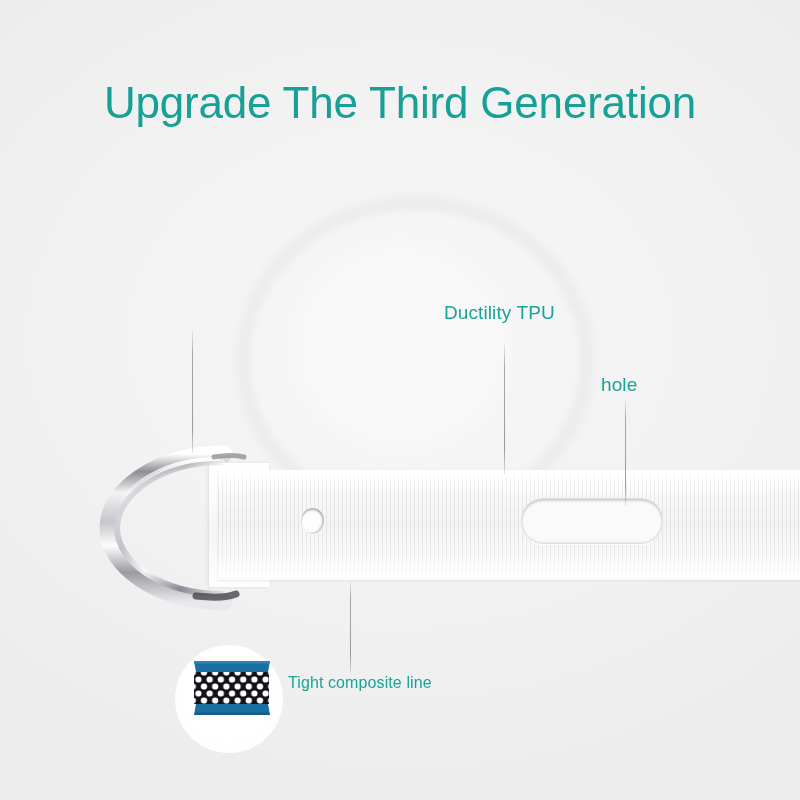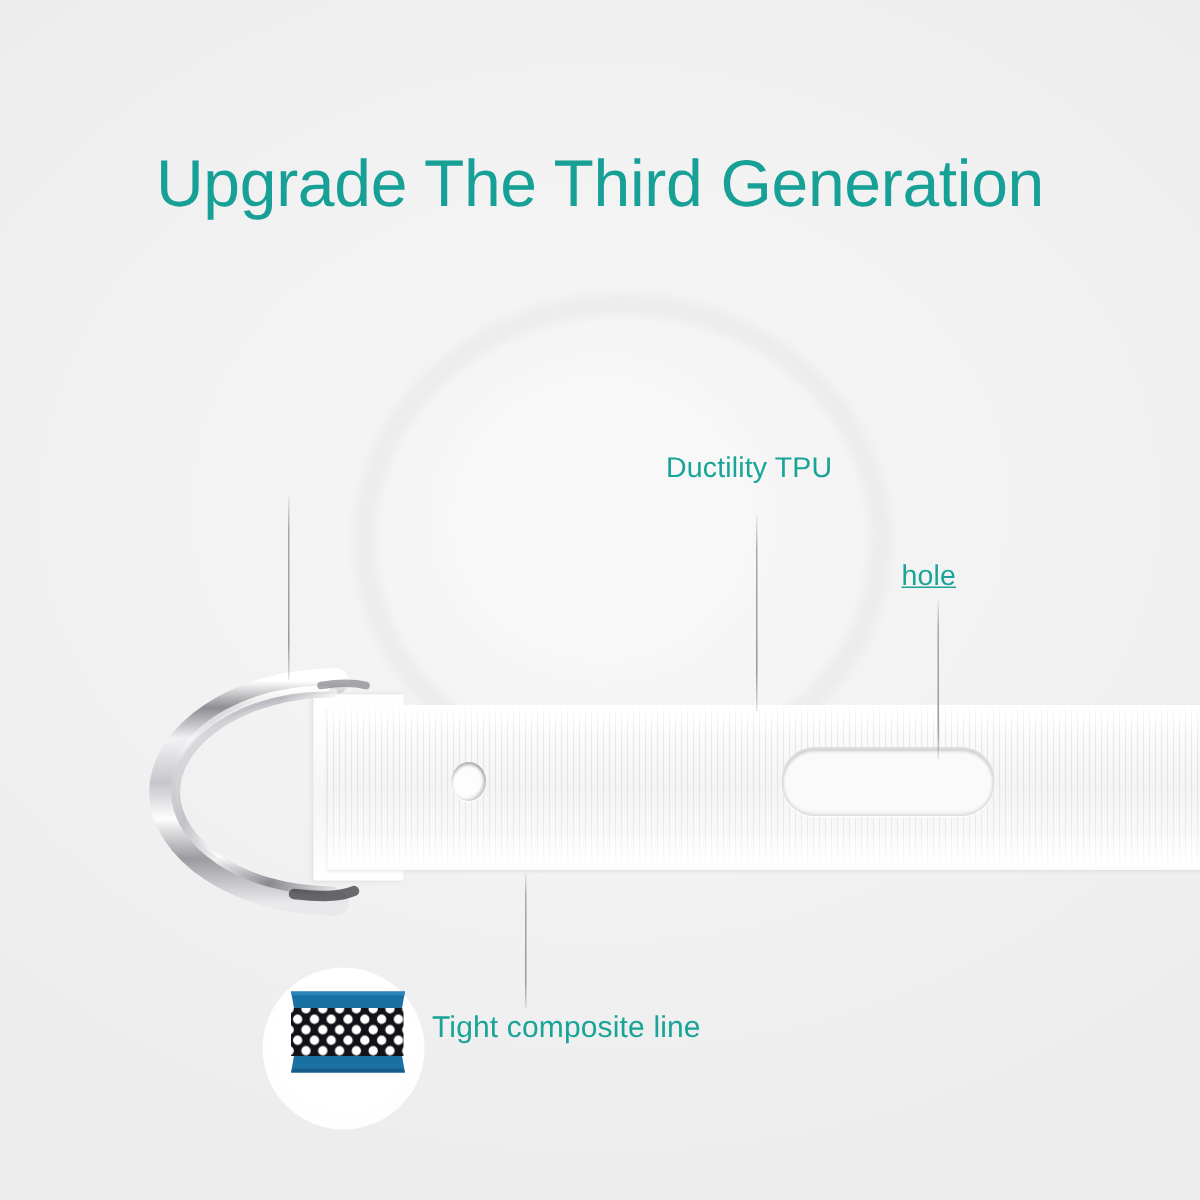--- a/index.html
+++ b/index.html
@@ -45,21 +45,21 @@
     border-radius: 50%;
     background: rgba(250, 249, 250, 0.55);
     filter: blur(6px);
     pointer-events: none;
   }
 
   
   .headline {
     position: absolute;
     left: 0;
-    top: 94px;
+    top: 74px;
     width: 800px;
     text-align: center;
     color: #17a095;
     font-size: 44px;
     line-height: 58px;
     font-weight: 400;
     letter-spacing: -0.2px;
     white-space: nowrap;
   }
   .headline .l1 { display: block; }
@@ -69,22 +69,22 @@
   .label {
     position: absolute;
     color: #18a497;
     font-size: 19px;
     font-weight: 400;
     white-space: nowrap;
     letter-spacing: 0.1px;
   }
   #label-buckle   { left: 84px;  top: 302px; }
   #label-ductility{ left: 444px; top: 302px; }
-  #label-hole     { left: 601px; top: 374px; text-decoration: underline; }
-  #label-composite{ left: 288px; top: 674px; font-size: 20px; }
+  #label-hole     { left: 601px; top: 374px; }
+  #label-composite{ left: 288px; top: 674px; font-size: 16px; }
 
   
   .leader {
     position: absolute;
     width: 1px;
     background: linear-gradient(to bottom,
       rgba(150,150,152,0.12) 0%,
       rgba(135,135,138,0.70) 18%,
       rgba(130,130,133,0.80) 80%,
       rgba(150,150,152,0.25) 100%);

